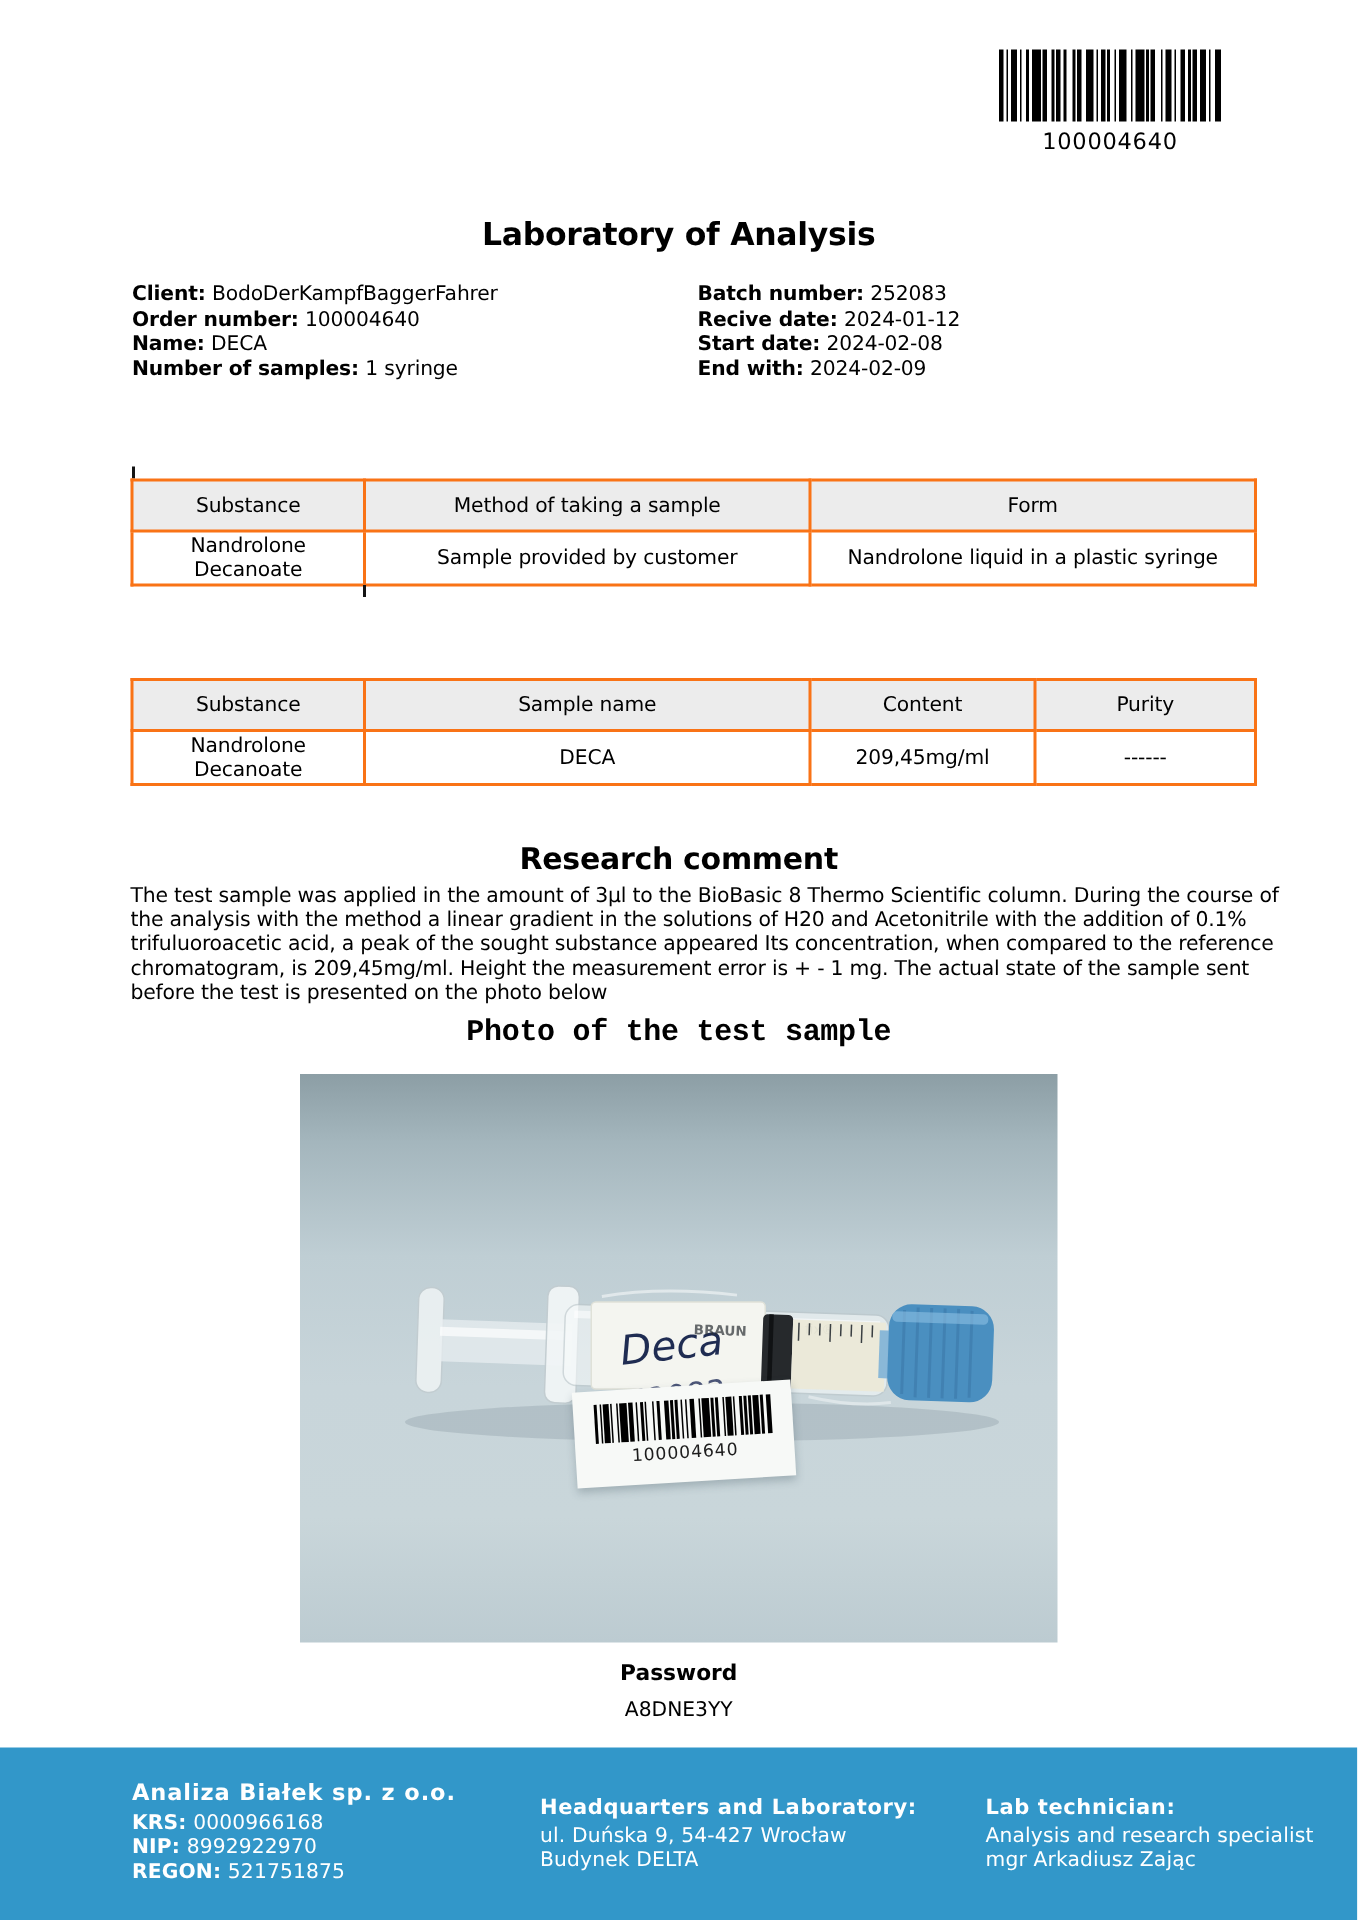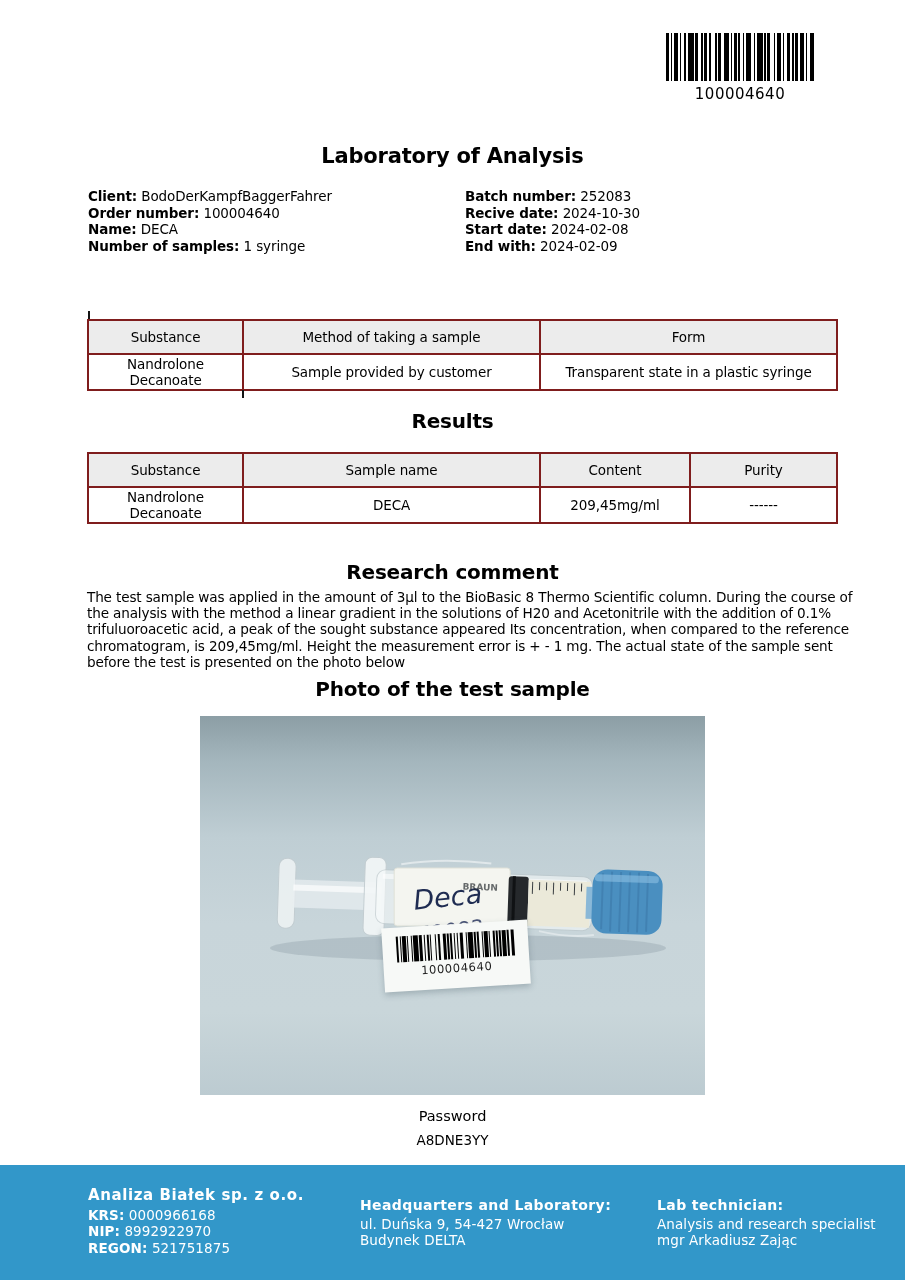--- a/index.html
+++ b/index.html
@@ -23,40 +23,40 @@
   .oi-right{left:377px;}
   .oi-row{white-space:nowrap;}
   .fl{font-weight:bold;}
 
   .section-title{position:absolute;left:0;width:100%;text-align:center;
                  font-size:20px;font-weight:bold;letter-spacing:-0.2px;}
 
   
   .data-table{position:absolute;left:87px;border-collapse:collapse;table-layout:fixed;width:751px;
               font-size:13.5px;letter-spacing:-0.1px;}
-  .data-table,.data-table th,.data-table td{border:2px solid #7f1d1d;}
+  .data-table,.data-table th,.data-table td{border:2px solid #f97316;}
   .data-table th{background:#ECECEC;font-weight:400;height:32px;text-align:center;padding:0 4px;}
   .data-table td{background:#fff;height:34px;text-align:center;padding:0 4px;}
   .tick{position:absolute;width:2px;background:#141414;}
 
   
   .comment-text{position:absolute;top:589px;left:87px;width:768px;font-size:13.6px;line-height:16.2px;
                 letter-spacing:-0.15px;margin:0;}
 
   
   .photo{position:absolute;top:716px;left:200px;width:505px;height:379px;
          background:linear-gradient(180deg,#8C9EA5 0%,#A4B6BD 12%,#BFCED4 32%,#C8D5DA 55%,#C9D6DA 78%,#BCCBD1 100%);}
   .photo-label{position:absolute;left:183px;top:208px;width:146px;height:64px;background:#f7f9f7;
                transform:rotate(-3.5deg);box-shadow:0 3px 6px rgba(55,75,85,.28);text-align:center;}
   .photo-label .bars{width:118px;margin:9px auto 2px;}
   .photo-label .pl-num{font-size:11.5px;color:#1d1d1d;letter-spacing:0.6px;}
 
   
   .password-block{position:absolute;top:1108px;left:0;width:100%;text-align:center;}
-  .pw-label{font-size:14.5px;font-weight:normal;}
+  .pw-label{font-size:14.5px;font-weight:bold;}
   .pw-value{margin-top:8px;font-size:13.5px;}
 
   
   .footer{position:absolute;left:0;top:1165px;width:905px;height:115px;background:#3297C9;color:#fff;}
   .f-col{position:absolute;font-size:13.5px;line-height:16.5px;letter-spacing:0.1px;}
   .f-company{left:88px;top:22px;}
   .f-company .f-name{font-size:15px;font-weight:bold;letter-spacing:0.6px;margin-bottom:3px;}
   .f-hq{left:360px;top:32px;}
   .f-tech{left:657px;top:32px;}
   .f-title{font-weight:bold;font-size:14px;letter-spacing:0.4px;margin-bottom:2px;}
@@ -138,21 +138,21 @@
 
   <div class="order-info">
     <div class="oi-col oi-left">
       <div class="oi-row"><span class="fl">Client:</span> <span>BodoDerKampfBaggerFahrer</span></div>
       <div class="oi-row"><span class="fl">Order number:</span> <span>100004640</span></div>
       <div class="oi-row"><span class="fl">Name:</span> <span>DECA</span></div>
       <div class="oi-row"><span class="fl">Number of samples:</span> <span>1 syringe</span></div>
     </div>
     <div class="oi-col oi-right">
       <div class="oi-row"><span class="fl">Batch number:</span> <span>252083</span></div>
-      <div class="oi-row"><span class="fl">Recive date:</span> <span>2024-10-30</span></div>
+      <div class="oi-row"><span class="fl">Recive date:</span> <span>2024-01-12</span></div>
       <div class="oi-row"><span class="fl">Start date:</span> <span>2024-02-08</span></div>
       <div class="oi-row"><span class="fl">End with:</span> <span>2024-02-09</span></div>
     </div>
   </div>
 
   <div class="tick" style="left:88px;top:311px;height:8px;"></div>
   <table class="data-table" style="top:319px;">
     <colgroup>
         <col style="width:155px">
         <col style="width:297px">
@@ -162,27 +162,26 @@
       <tr>
         <th>Substance</th>
         <th>Method of taking a sample</th>
         <th>Form</th>
       </tr>
     </thead>
     <tbody>
       <tr>
         <td>Nandrolone Decanoate</td>
         <td>Sample provided by customer</td>
-        <td>Transparent state in a plastic syringe</td>
+        <td>Nandrolone liquid in a plastic syringe</td>
       </tr>
     </tbody>
   </table>
   <div class="tick" style="left:242px;top:390px;height:8px;"></div>
 
-  <div class="section-title" style="top:409px;">Results</div>
   <table class="data-table" style="top:452px;">
     <colgroup>
         <col style="width:155px">
         <col style="width:297px">
         <col style="width:150px">
         <col>
       </colgroup>
     <thead>
       <tr>
         <th>Substance</th>
@@ -197,21 +196,21 @@
         <td>DECA</td>
         <td>209,45mg/ml</td>
         <td>------</td>
       </tr>
     </tbody>
   </table>
 
   <div class="section-title" style="top:560px;">Research comment</div>
   <p class="comment-text">The test sample was applied in the amount of 3μl to the BioBasic 8 Thermo Scientific column. During the course of the analysis with the method a linear gradient in the solutions of H20 and Acetonitrile with the addition of 0.1% trifuluoroacetic acid, a peak of the sought substance appeared Its concentration, when compared to the reference chromatogram, is 209,45mg/ml. Height the measurement error is + - 1 mg. The actual state of the sample sent before the test is presented on the photo below</p>
 
-  <div class="section-title" style="top:677px;">Photo of the test sample</div>
+  <div class="section-title" style="top:677px;font-family:Liberation Mono, monospace;">Photo of the test sample</div>
   <div class="photo">
     <svg width="505" height="379" viewBox="0 0 505 379">
       <defs>
         <clipPath id="labelClip">
             <rect x="194" y="152" width="116" height="58" rx="3"></rect>
           </clipPath>
       </defs>
       <ellipse cx="268" cy="232" rx="198" ry="13" fill="rgba(70,90,100,0.16)"></ellipse>
       <g transform="rotate(2 250 185)">
 

